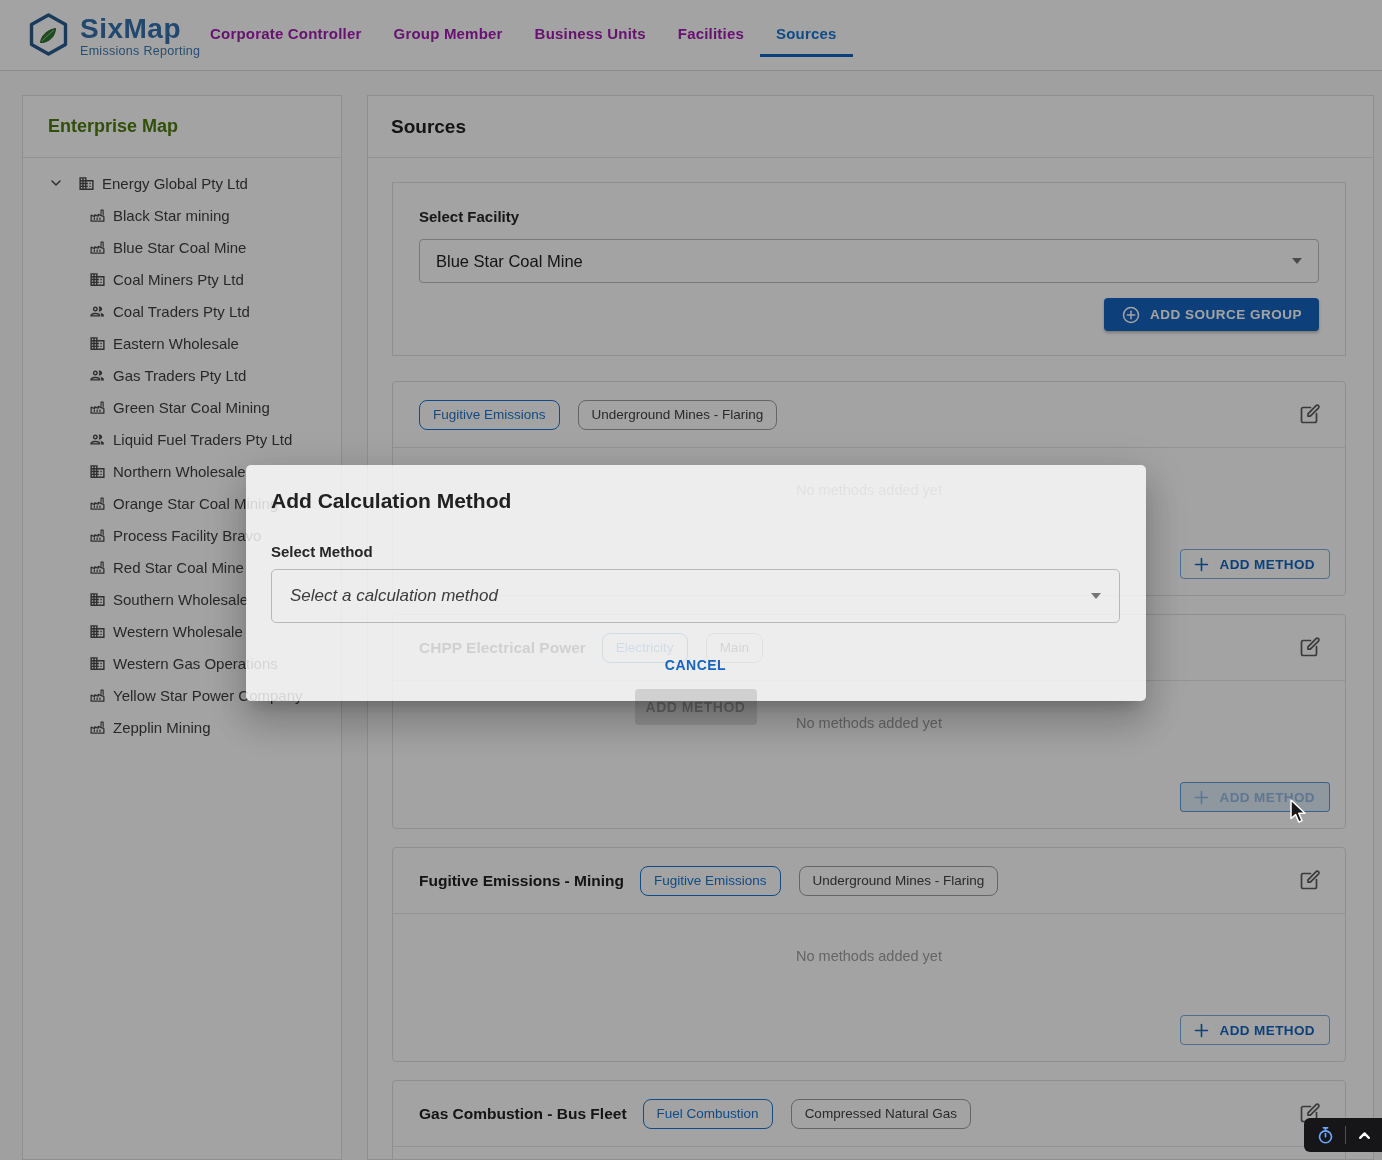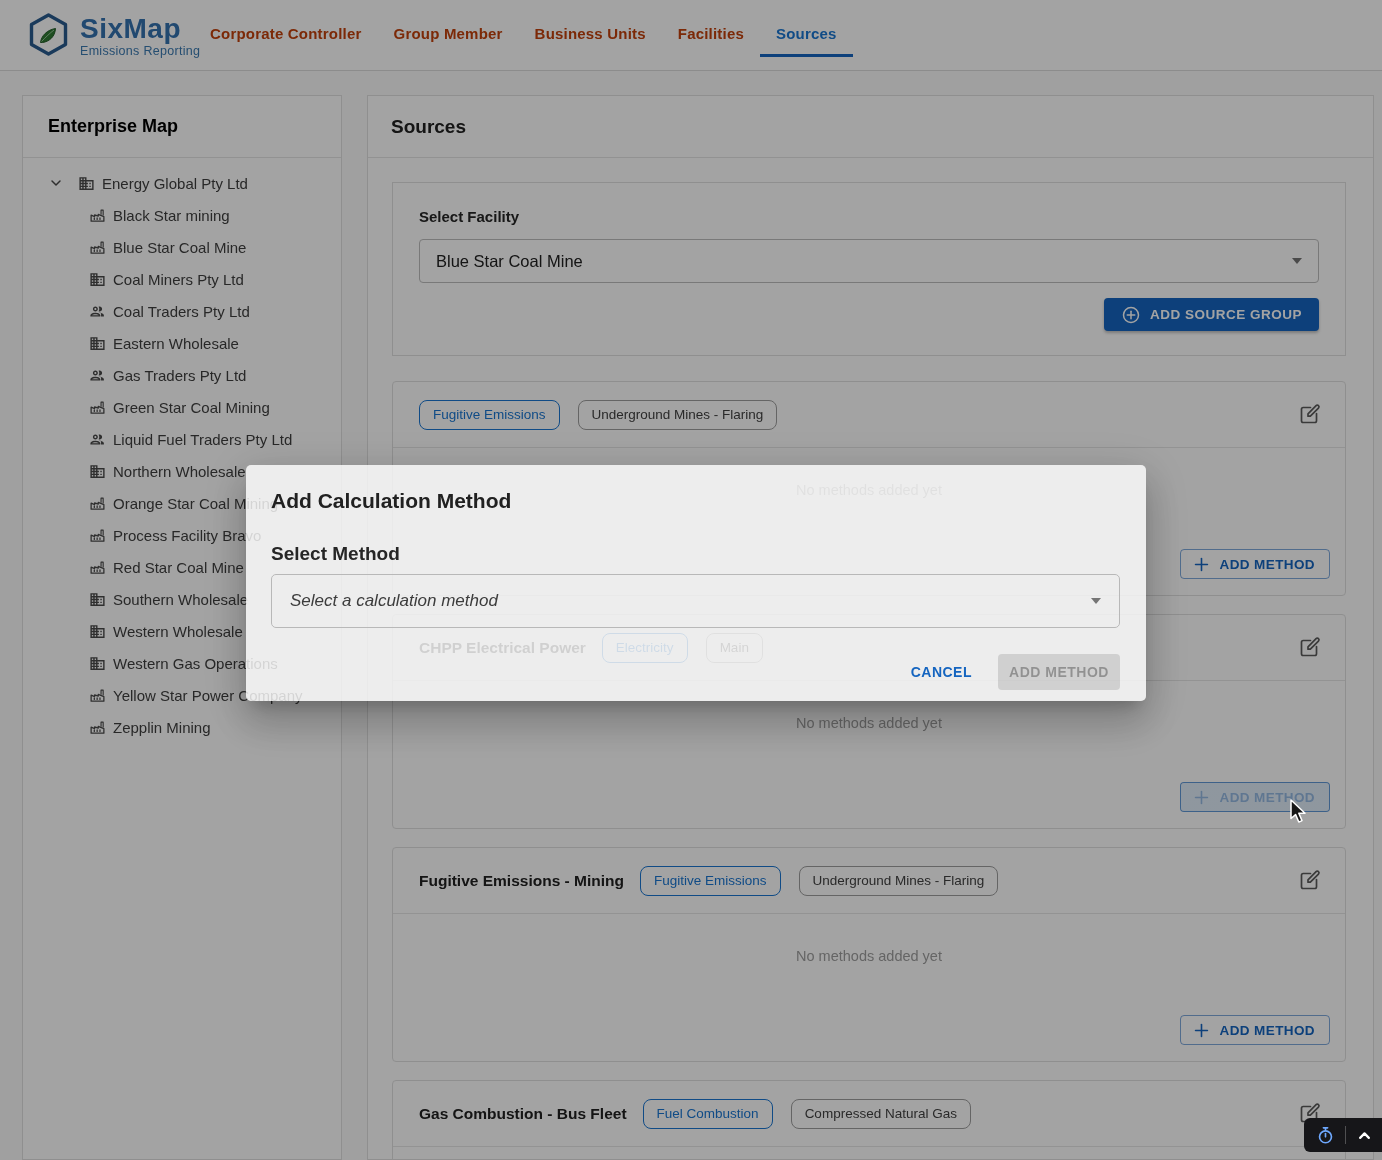--- a/index.html
+++ b/index.html
@@ -8,29 +8,29 @@
 
   
   #header { position:absolute; left:0; top:0; width:1382px; height:71px; background:#fff;
             border-bottom:1px solid #dcdcdc; z-index:1; }
   .logo { position:absolute; left:26px; top:12px; display:flex; align-items:center; cursor:pointer; }
   .logo-text { margin-left:9px; }
   .logo-title { font-size:28px; font-weight:600; color:#3572b0; letter-spacing:0.5px; line-height:28px; }
   .logo-sub { font-size:12.5px; color:#3b7ab1; margin-top:1px; letter-spacing:0.3px; }
   .nav { position:absolute; left:194px; top:13px; height:44px; display:flex; }
   .tab { height:44px; padding:0 16px; display:flex; align-items:center; font-size:15px; font-weight:700;
-         color:#c2410c; letter-spacing:0.2px; cursor:pointer; border-bottom:3px solid transparent; }
+         color:#a21caf; letter-spacing:0.2px; cursor:pointer; border-bottom:3px solid transparent; }
   .tab[data-active="true"] { color:#1976d2; border-bottom-color:#1565c0; }
 
   
   #sidebar { position:absolute; left:22px; top:95px; width:320px; height:1065px; background:#fff;
              border:1px solid #e0e0e0; overflow:hidden; z-index:1; }
   .panel-head { height:62px; display:flex; align-items:center; padding-left:25px;
                 border-bottom:1px solid #e4e4e4; }
-  #sidebar .panel-head { font-size:18px; font-weight:700; color:#000000; }
+  #sidebar .panel-head { font-size:18px; font-weight:700; color:#4d7c0f; }
   .tree { padding-top:17px; }
   .tree-row { height:32px; display:flex; align-items:flex-start; font-size:15px; color:#3f3f3f; cursor:pointer; }
   .tree-row[data-level="0"] { padding-left:25px; }
   .tree-row[data-level="1"] { padding-left:66px; }
   .tw { width:16px; height:16px; margin-right:14px; display:none; flex:none; }
   .tree-row[data-chevron="true"] .tw { display:block; }
   .ticon { width:17px; height:17px; margin-right:7px; flex:none; color:#4a4a4a; }
   .ticon svg { display:none; width:17px; height:17px; }
   .tree-row[data-icon="company"] svg.i-company { display:block; }
   .tree-row[data-icon="factory"] svg.i-factory { display:block; }
@@ -76,25 +76,25 @@
   .btn-outlined[data-hover="true"]::after { content:""; position:absolute; inset:0;
       background:radial-gradient(circle 95px at 63% 50%, rgba(255,255,255,0.55) 0 99%, transparent 100%); }
   .plus-i { width:19px; height:19px; flex:none; }
 
   
   #backdrop { position:fixed; inset:0; background:rgba(0,0,0,0.36); z-index:10; }
   #modal { position:fixed; left:246px; top:465px; width:900px; height:236px; z-index:20;
            background:rgba(255,255,255,0.8); border-radius:5px; padding:24px 26px 10px 25px;
            box-shadow:0 11px 15px -7px rgba(0,0,0,0.2), 0 24px 38px 3px rgba(0,0,0,0.14), 0 9px 46px 8px rgba(0,0,0,0.12); }
   .modal-title { font-size:21px; font-weight:600; color:#212121; }
-  .modal-label { margin-top:30px; font-size:19px; font-weight:700; color:#262626; }
+  .modal-label { margin-top:30px; font-size:15px; font-weight:700; color:#262626; }
   .modal-select { margin-top:9px; height:54px; border:1px solid #b8b8b8; border-radius:5px; display:flex;
                   align-items:center; justify-content:space-between; padding:8px 18px; cursor:pointer; }
   .modal-placeholder { font-size:17px; font-style:italic; color:#3c3c3c; }
-  .modal-actions { margin-top:26px; display:flex; justify-content:flex-end; align-items:center; gap:16px; }
+  .modal-actions { margin-top:26px; display:flex; justify-content:flex-end; align-items:center; gap:8px;flex-direction:column; }
   .btn-text { background:none; border:none; color:#1565c0; font-family:inherit; font-size:14px; font-weight:700;
               letter-spacing:0.5px; padding:8px 10px; cursor:pointer; }
   .btn-disabled { width:122px; height:36px; border:none; border-radius:4px; background:rgba(0,0,0,0.12);
                   color:rgba(0,0,0,0.3); font-family:inherit; font-size:14px; font-weight:700;
                   letter-spacing:0.5px; cursor:default; }
 
   
   #widget { position:fixed; right:0; top:1118px; height:34px; min-width:70px; background:#161619;
             border-radius:6px 0 0 6px; display:flex; align-items:center; padding:0 8px 0 11px; gap:9px; z-index:30; }
   .w-div { width:1px; height:18px; background:rgba(255,255,255,0.25); }

